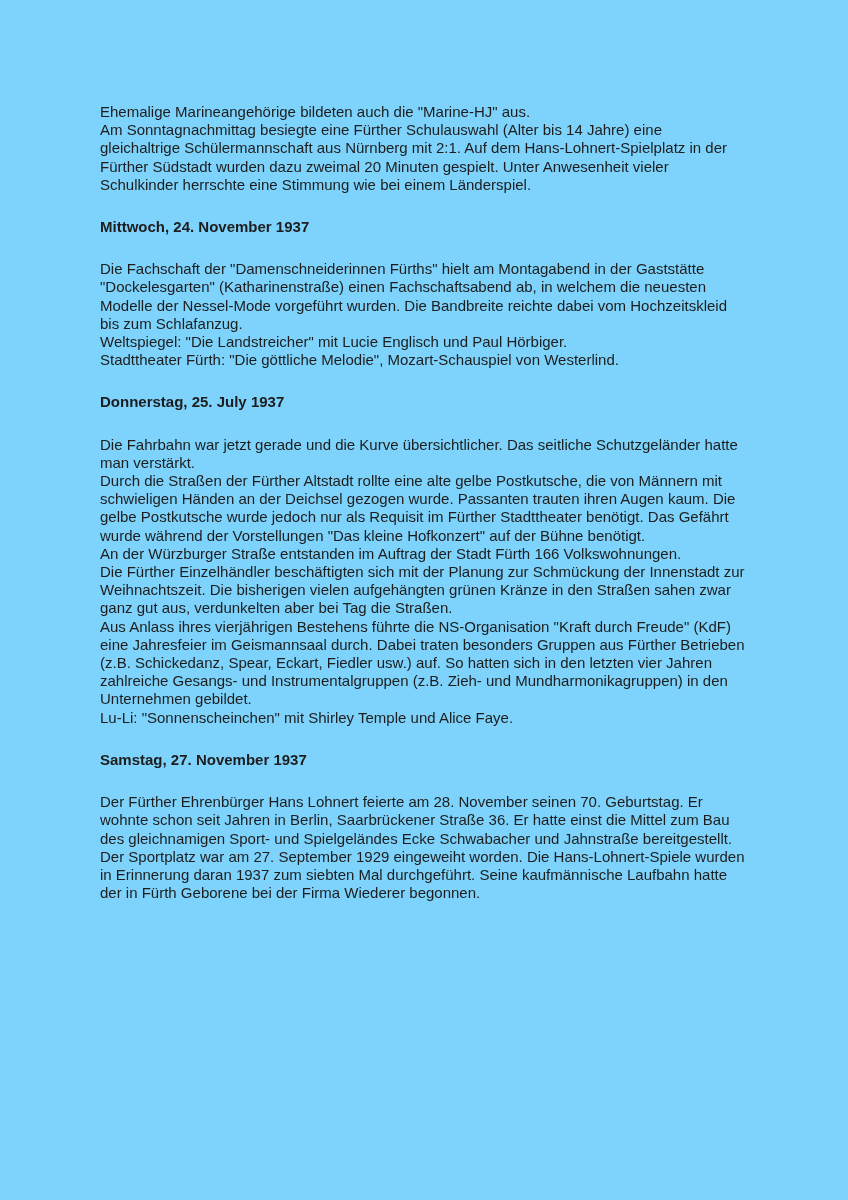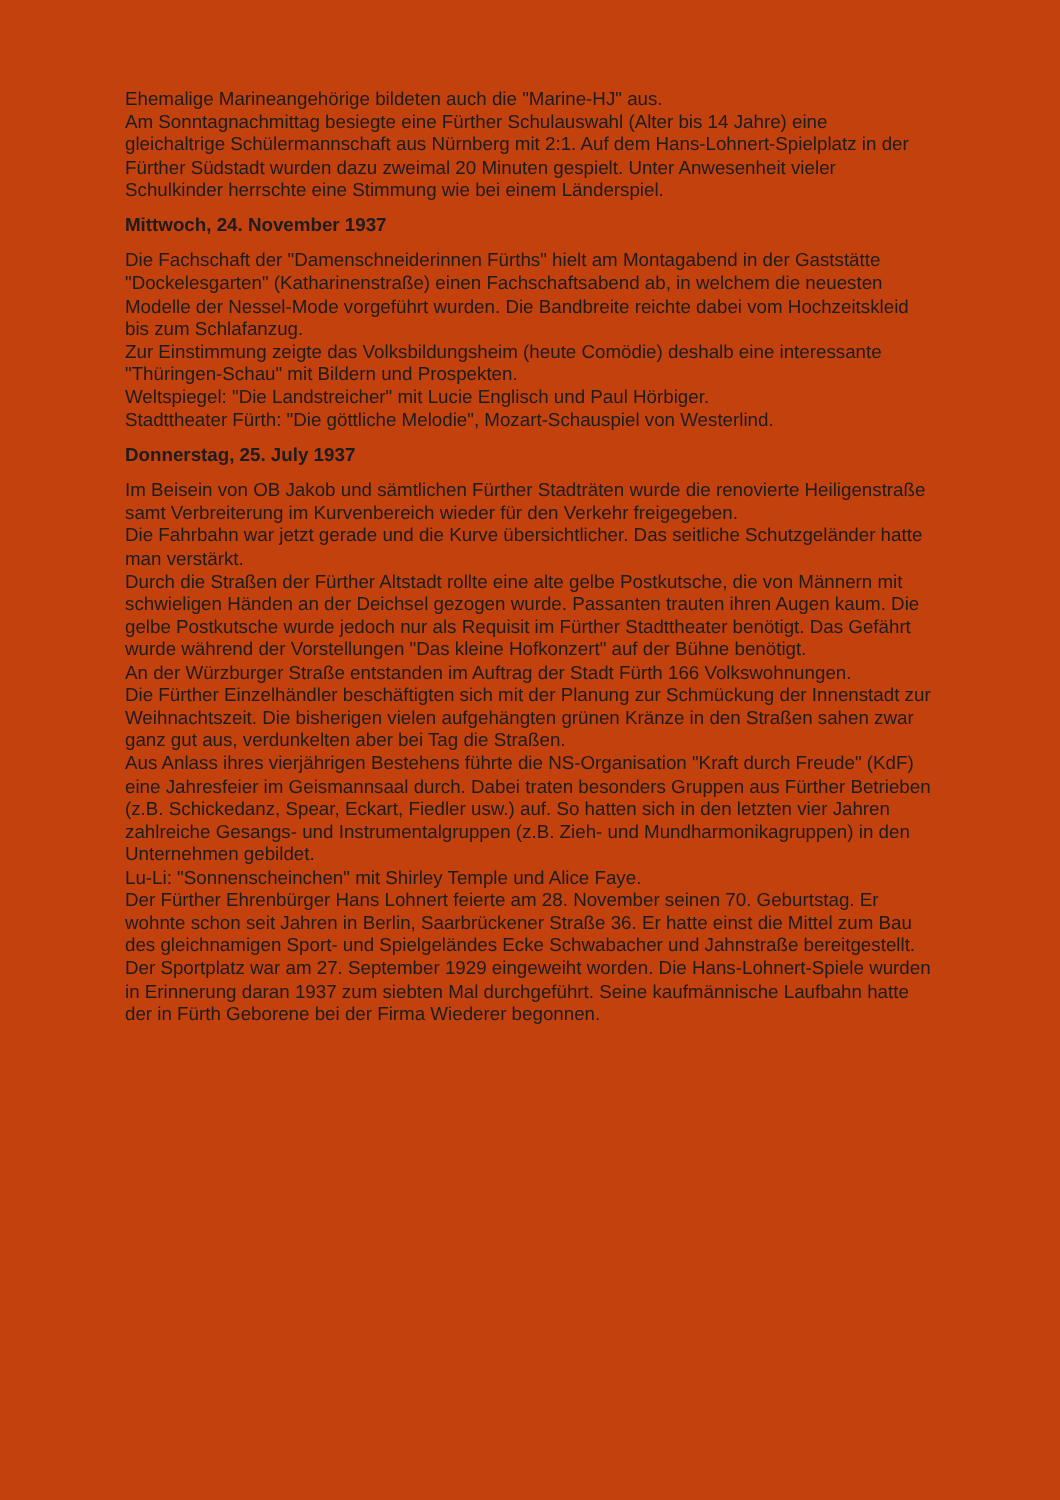--- a/index.html
+++ b/index.html
@@ -9,57 +9,56 @@
     height: 1200px;
     background: #ffffff;
     font-family: "Liberation Sans", sans-serif;
     color: #1d1d1d;
     overflow: hidden;
   }
   .page {
     box-sizing: border-box;
     width: 848px;
     height: 1200px;
-    padding: 71px 103px 40px 100px;
-    background: #c2410c;
+    padding: 103px 103px 40px 100px;
+    background: #7dd3fc;
   }
   .page p {
     margin: 0;
     font-size: 15px;
     line-height: 18.2px;
   }
   .page h2 {
-    margin: 10px 0;
+    margin: 24px 0;
     font-size: 15px;
     line-height: 18.2px;
     font-weight: 700;
     color: #1d1d1d;
   }
 </style>
 </head>
 <body>
 
 <div class="page">
   <p>Ehemalige Marineangehörige bildeten auch die "Marine-HJ" aus.</p>
   <p>Am Sonntagnachmittag besiegte eine Fürther Schulauswahl (Alter bis 14 Jahre) eine gleichaltrige Schülermannschaft aus Nürnberg mit 2:1. Auf dem Hans-Lohnert-Spielplatz in der Fürther Südstadt wurden dazu zweimal 20 Minuten gespielt. Unter Anwesenheit vieler Schulkinder herrschte eine Stimmung wie bei einem Länderspiel.</p>
 
   <h2>Mittwoch, 24. November 1937</h2>
 
   <p>Die Fachschaft der "Damenschneiderinnen Fürths" hielt am Montagabend in der Gaststätte "Dockelesgarten" (Katharinenstraße) einen Fachschaftsabend ab, in welchem die neuesten Modelle der Nessel-Mode vorgeführt wurden. Die Bandbreite reichte dabei vom Hochzeitskleid bis zum Schlafanzug.</p>
-  <p>Zur Einstimmung zeigte das Volksbildungsheim (heute Comödie) deshalb eine interessante "Thüringen-Schau" mit Bildern und Prospekten.</p>
   <p>Weltspiegel: "Die Landstreicher" mit Lucie Englisch und Paul Hörbiger.</p>
   <p>Stadttheater Fürth: "Die göttliche Melodie", Mozart-Schauspiel von Westerlind.</p>
 
   <h2>Donnerstag, 25. July 1937</h2>
 
-  <p>Im Beisein von OB Jakob und sämtlichen Fürther Stadträten wurde die renovierte Heiligenstraße samt Verbreiterung im Kurvenbereich wieder für den Verkehr freigegeben.</p>
   <p>Die Fahrbahn war jetzt gerade und die Kurve übersichtlicher. Das seitliche Schutzgeländer hatte man verstärkt.</p>
   <p>Durch die Straßen der Fürther Altstadt rollte eine alte gelbe Postkutsche, die von Männern mit schwieligen Händen an der Deichsel gezogen wurde. Passanten trauten ihren Augen kaum. Die gelbe Postkutsche wurde jedoch nur als Requisit im Fürther Stadttheater benötigt. Das Gefährt wurde während der Vorstellungen "Das kleine Hofkonzert" auf der Bühne benötigt.</p>
   <p>An der Würzburger Straße entstanden im Auftrag der Stadt Fürth 166 Volkswohnungen.</p>
 
 
   <p>Die Fürther Einzelhändler beschäftigten sich mit der Planung zur Schmückung der Innenstadt zur Weihnachtszeit. Die bisherigen vielen aufgehängten grünen Kränze in den Straßen sahen zwar ganz gut aus, verdunkelten aber bei Tag die Straßen.</p>
   <p>Aus Anlass ihres vierjährigen Bestehens führte die NS-Organisation "Kraft durch Freude" (KdF) eine Jahresfeier im Geismannsaal durch. Dabei traten besonders Gruppen aus Fürther Betrieben (z.B. Schickedanz, Spear, Eckart, Fiedler usw.) auf. So hatten sich in den letzten vier Jahren zahlreiche Gesangs- und Instrumentalgruppen (z.B. Zieh- und Mundharmonikagruppen) in den Unternehmen gebildet.</p>
   <p>Lu-Li: "Sonnenscheinchen" mit Shirley Temple und Alice Faye.</p>
 
+  <h2>Samstag, 27. November 1937</h2>
 
   <p>Der Fürther Ehrenbürger Hans Lohnert feierte am 28. November seinen 70. Geburtstag. Er wohnte schon seit Jahren in Berlin, Saarbrückener Straße 36. Er hatte einst die Mittel zum Bau des gleichnamigen Sport- und Spielgeländes Ecke Schwabacher und Jahnstraße bereitgestellt. Der Sportplatz war am 27. September 1929 eingeweiht worden. Die Hans-Lohnert-Spiele wurden in Erinnerung daran 1937 zum siebten Mal durchgeführt. Seine kaufmännische Laufbahn hatte der in Fürth Geborene bei der Firma Wiederer begonnen.</p>
 </div>
 
 </body></html>

